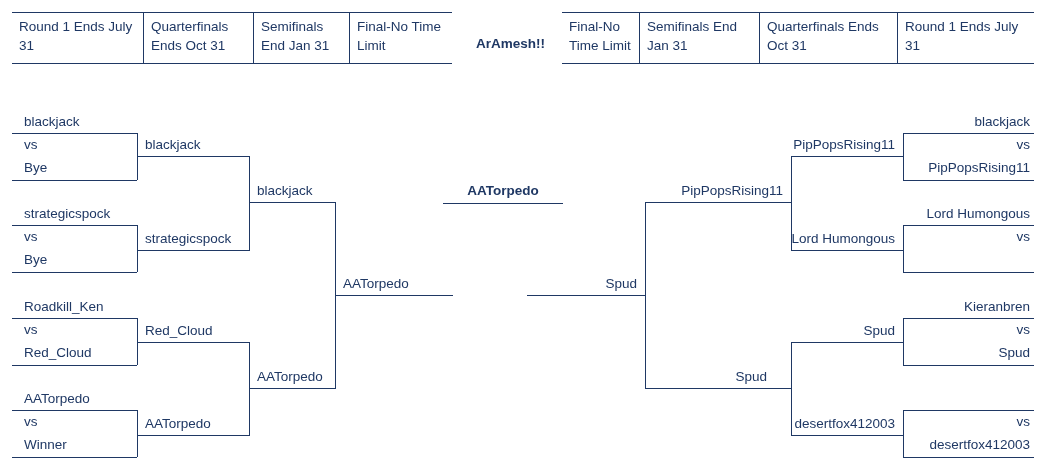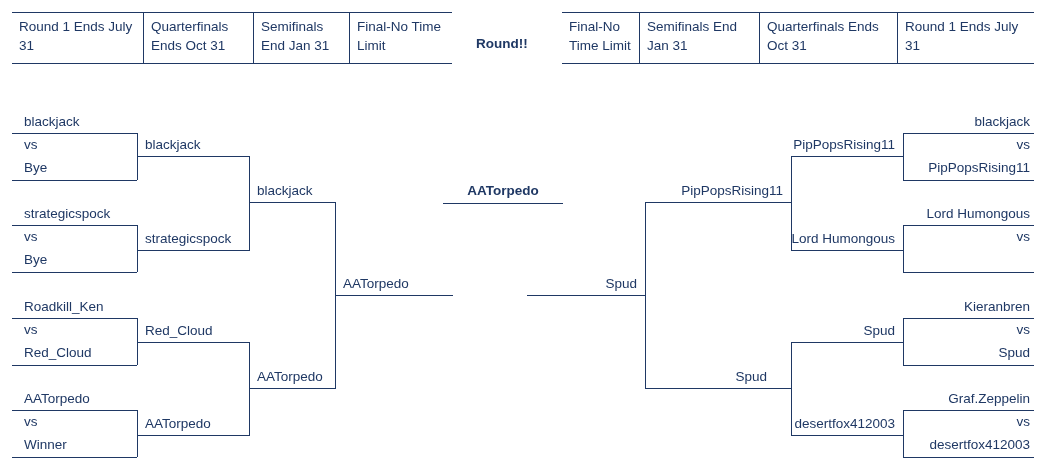--- a/index.html
+++ b/index.html
@@ -97,21 +97,21 @@
 
 <div id="stage">
 
   <div class="hdr-table" style="left:12px; top:12px; width:440px; height:52px;">
     <div class="hdr-cell" style="width:132px;">Round 1 Ends July 31</div>
     <div class="hdr-cell" style="width:110px;">Quarterfinals Ends Oct 31</div>
     <div class="hdr-cell" style="width:96px;">Semifinals End Jan 31</div>
     <div class="hdr-cell" style="width:102px;">Final-No Time Limit</div>
   </div>
 
-  <div class="winner-caption" style="left:476px; top:36px;">Round!!</div>
+  <div class="winner-caption" style="left:476px; top:36px;">ArAmesh!!</div>
 
   <div class="hdr-table" style="left:562px; top:12px; width:472px; height:52px;">
     <div class="hdr-cell" style="width:78px;">Final-No Time Limit</div>
     <div class="hdr-cell" style="width:120px;">Semifinals End Jan 31</div>
     <div class="hdr-cell" style="width:138px;">Quarterfinals Ends Oct 31</div>
     <div class="hdr-cell" style="width:136px;">Round 1 Ends July 31</div>
   </div>
 
   <div class="slot" style="left:24px; top:112px;">blackjack</div>
   <div class="hline" style="left:12px; top:133px; width:125px;"></div>
@@ -181,21 +181,20 @@
   <div class="vline" style="left:903px; top:225px; height:47px;"></div>
   <div class="hline" style="left:903px; top:272px; width:131px;"></div>
 
   <div class="slot r" style="left:884px; top:297px; width:146px;">Kieranbren</div>
   <div class="hline" style="left:903px; top:318px; width:131px;"></div>
   <div class="slot r" style="left:884px; top:320px; width:146px;">vs</div>
   <div class="slot r" style="left:884px; top:343px; width:146px;">Spud</div>
   <div class="vline" style="left:903px; top:318px; height:47px;"></div>
   <div class="hline" style="left:903px; top:365px; width:131px;"></div>
 
-  <div class="slot r" style="left:884px; top:389px; width:146px;">Graf.Zeppelin</div>
   <div class="hline" style="left:903px; top:410px; width:131px;"></div>
   <div class="slot r" style="left:884px; top:412px; width:146px;">vs</div>
   <div class="slot r" style="left:884px; top:435px; width:146px;">desertfox412003</div>
   <div class="vline" style="left:903px; top:410px; height:47px;"></div>
   <div class="hline" style="left:903px; top:457px; width:131px;"></div>
 
   <div class="seed-label r" style="left:763px; top:135px; width:132px;">PipPopsRising11</div>
   <div class="hline" style="left:791px; top:156px; width:112px;"></div>
 
   <div class="seed-label r" style="left:763px; top:229px; width:132px;">Lord Humongous</div>

